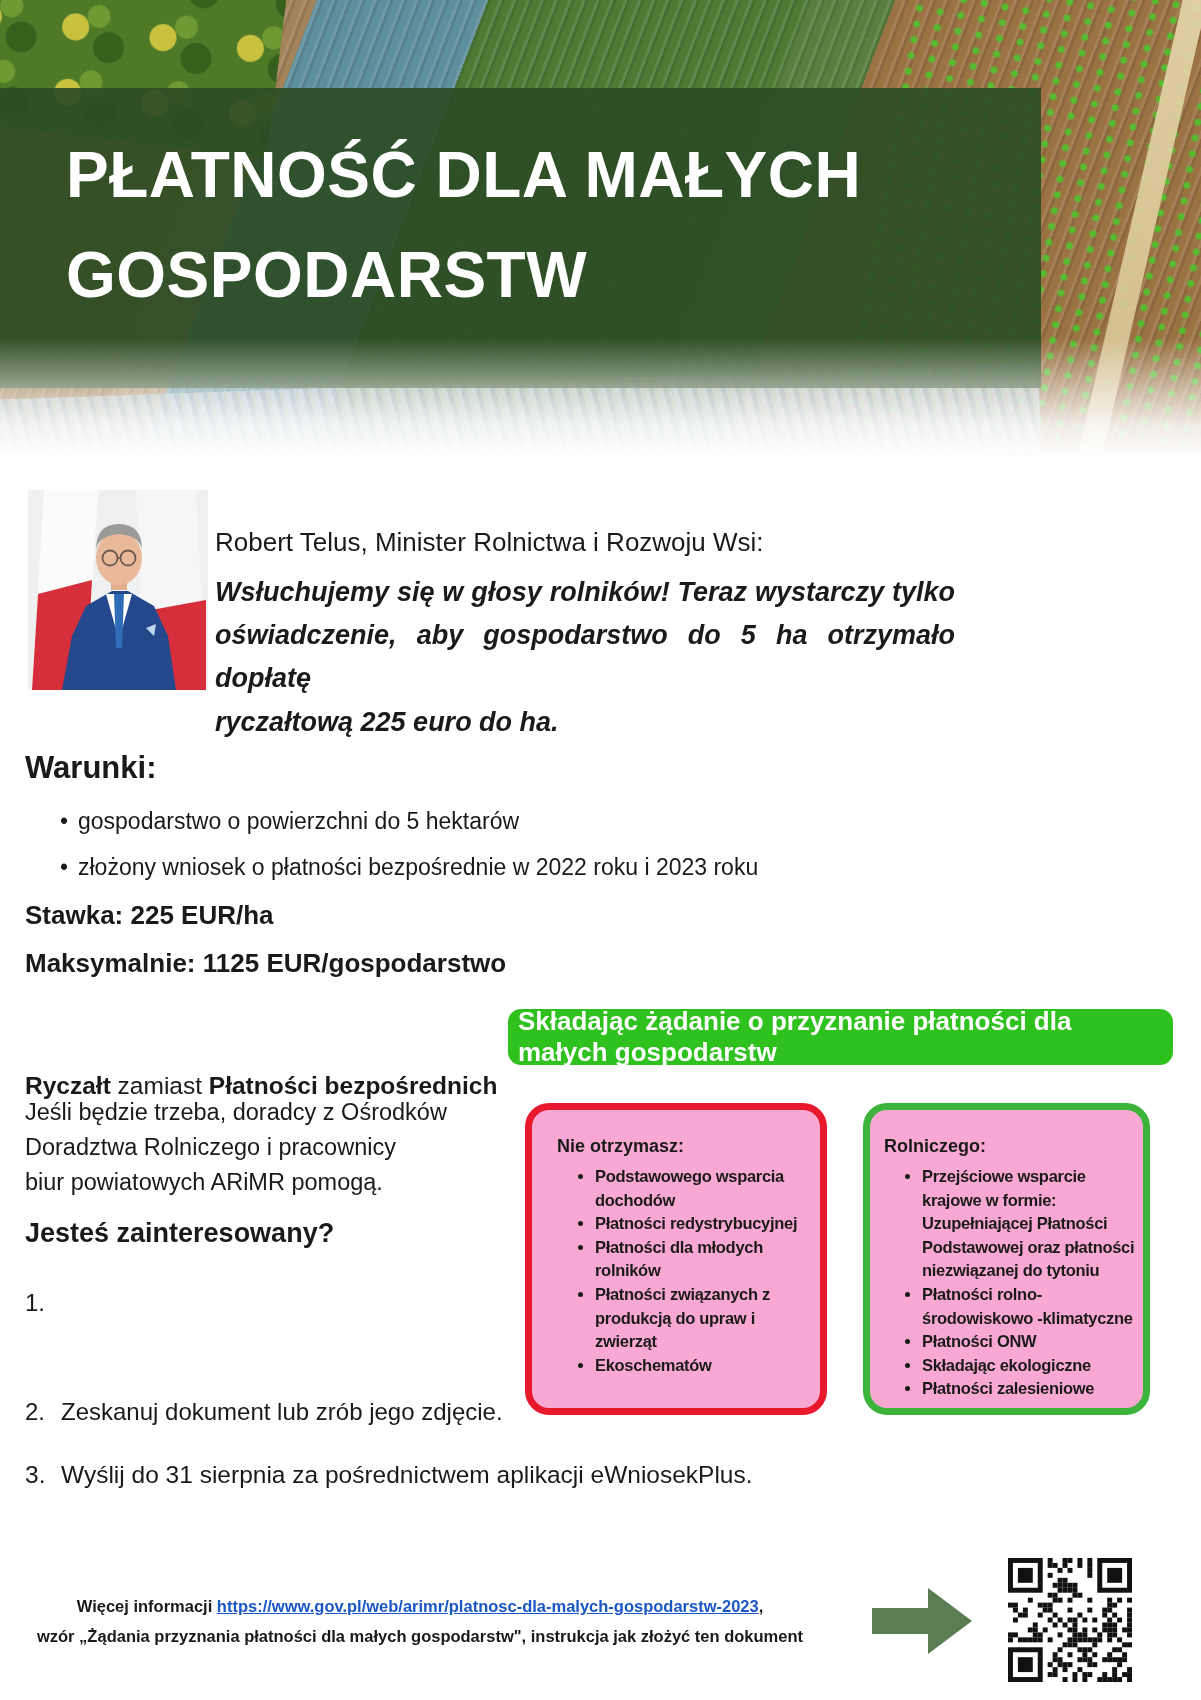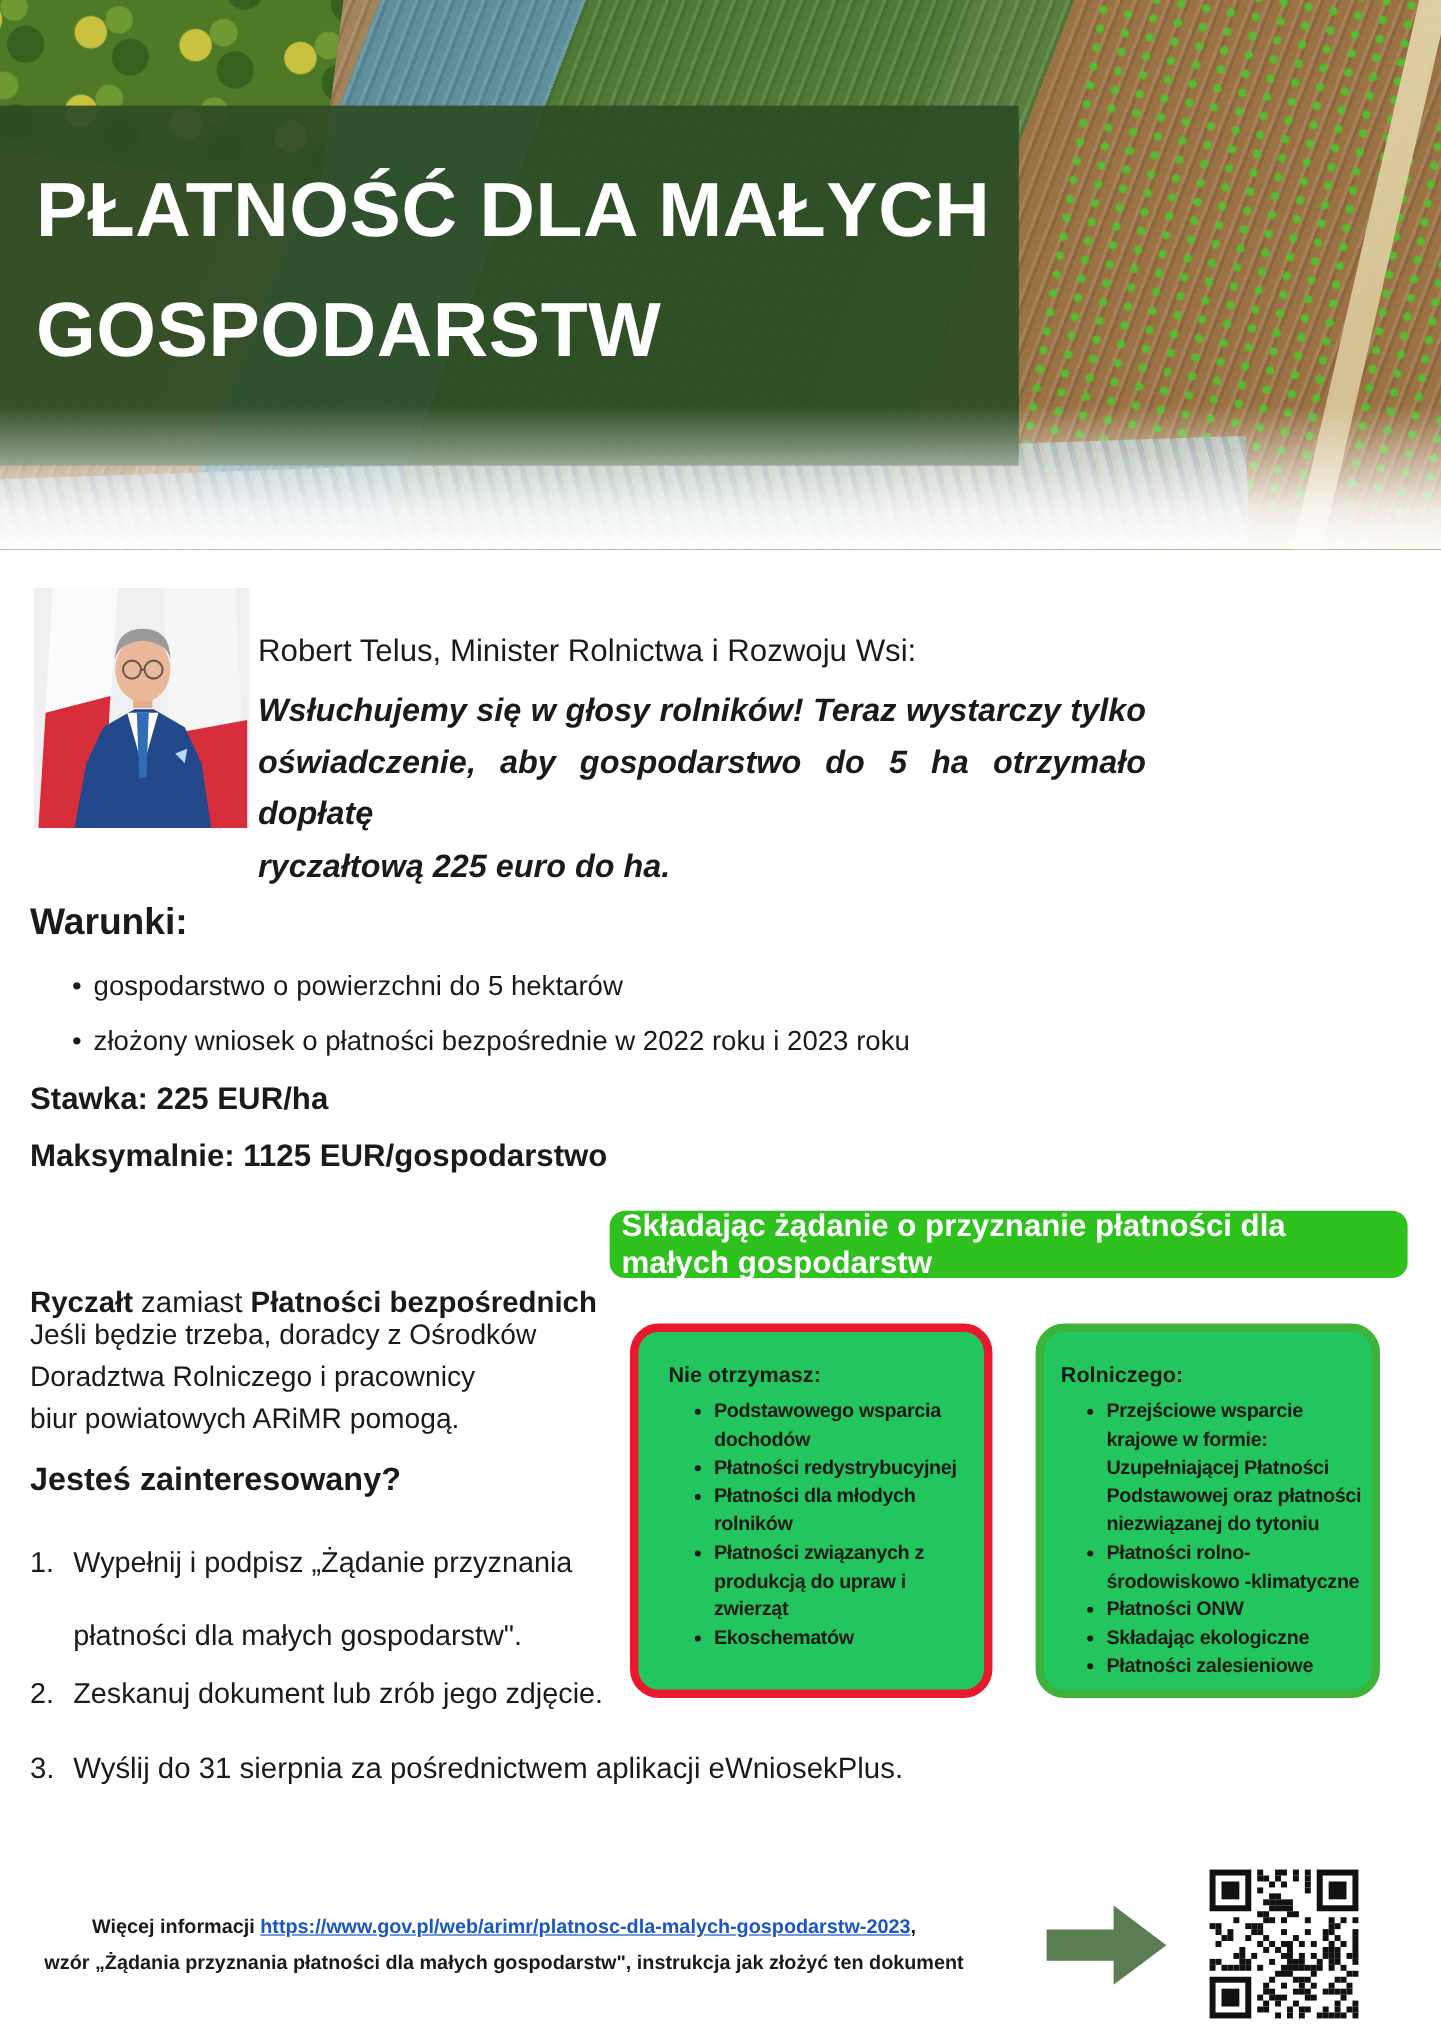--- a/index.html
+++ b/index.html
@@ -31,21 +31,21 @@
     background-color:#4e7a28;
     background-image:
       radial-gradient(circle at 30% 40%, #c9c23f 0 13px, transparent 14px),
       radial-gradient(circle at 70% 65%, #35601d 0 15px, transparent 16px),
       radial-gradient(circle at 55% 20%, #6e9a33 0 11px, transparent 12px);
     background-size:88px 66px;}
   .f-blue{position:absolute;left:-40px;top:382px;width:1080px;height:90px;transform:rotate(-2deg);
     background:repeating-linear-gradient(78deg, #b6c6cf 0 5px, #8aa0ac 5px 10px, #aebfb2 10px 14px);opacity:.8;}
   .hero-fade{position:absolute;left:0;right:0;bottom:0;height:120px;
     background:linear-gradient(180deg, rgba(255,255,255,0) 0%, rgba(255,255,255,.85) 72%, #fff 100%);}
-  .hero-banner{position:absolute;left:0;top:88px;width:849px;height:300px;background:rgba(44,76,37,.92);}
+  .hero-banner{position:absolute;left:0;top:88px;width:1005px;height:300px;background:rgba(44,76,37,.92);padding-left:36px;}
   .hero-title{padding:38px 0 0 30px;color:#ffffff;font-weight:bold;font-size:64px;line-height:1.56;letter-spacing:.5px;}
   
   .portrait{position:absolute;left:28px;top:490px;width:180px;height:200px;}
   .minister-text{position:absolute;left:215px;top:527px;width:745px;}
   .m-intro{font-size:26px;margin:0 0 13px 0;}
   .m-quote{font-size:27px;font-weight:bold;font-style:italic;line-height:1.6;width:740px;}
   .m-quote .just{text-align:justify;text-align-last:justify;}
   
   .warunki-h{position:absolute;left:25px;top:750px;font-size:31px;font-weight:bold;}
   .warunki-list{position:absolute;left:60px;top:808px;font-size:23px;}
@@ -61,21 +61,21 @@
   .step{position:absolute;left:25px;display:flex;font-size:24px;}
   .step .no{width:36px;flex:0 0 36px;}
   .step .txt{white-space:pre-line;}
   .step1{top:1272px;width:520px;line-height:2.55;}
   .step2{top:1398px;}
   .step3{top:1461px;font-size:24.5px;}
   .step3 b{font-weight:normal;}
   
   .gbanner{position:absolute;left:508px;top:1009px;width:665px;height:56px;border-radius:13px;
     background:#2fc11e;color:#fff;font-weight:bold;font-size:26px;display:flex;align-items:center;padding:0 22px 0 10px;box-sizing:border-box;}
-  .info-box{position:absolute;top:1103px;height:312px;border-radius:24px;background:#22c55e;box-sizing:border-box;}
+  .info-box{position:absolute;top:1103px;height:312px;border-radius:24px;background:#f9a8d4;box-sizing:border-box;}
   .box-red{left:525px;width:302px;border:7px solid #e8192c;padding:26px 8px 8px 25px;}
   .box-green{left:863px;width:287px;border:7px solid #3cb43c;padding:26px 8px 8px 14px;}
   .box-title{font-size:18px;font-weight:bold;}
   .info-box ul{margin:8px 0 0 0;padding-left:38px;}
   .info-box li{font-size:16.5px;font-weight:bold;line-height:1.43;letter-spacing:-0.3px;}
   
   .footer-text{position:absolute;left:20px;top:1592px;width:800px;text-align:center;font-size:16.5px;font-weight:bold;line-height:1.8;}
   .footer-text a{color:#1a56c4;text-decoration:underline;text-align:right;}
   .arrow{position:absolute;left:872px;top:1588px;width:100px;height:66px;}
   .qr{position:absolute;left:1006px;top:1556px;width:128px;height:128px;background:#fff;}
@@ -147,22 +147,20 @@
   </div>
 
   <div class="help">Jeśli będzie trzeba, doradcy z Ośrodków
 Doradztwa Rolniczego i pracownicy
 biur powiatowych ARiMR pomogą.</div>
 
   <div class="interested-h">Jesteś zainteresowany?</div>
 
   <div class="step step1">
     <span class="no">1.</span>
-    <span class="txt">Wypełnij i podpisz „Żądanie przyznania
-płatności dla małych gospodarstw".</span>
   </div>
   <div class="step step2">
     <span class="no">2.</span>
     <span class="txt">Zeskanuj dokument lub zrób jego zdjęcie.</span>
   </div>
   <div class="step step3">
     <span class="no">3.</span>
     <span class="txt"><span>Wyślij </span><b>do 31 sierpnia</b><span> za pośrednictwem aplikacji </span><b>eWniosekPlus</b><span>.</span></span>
   </div>
 

